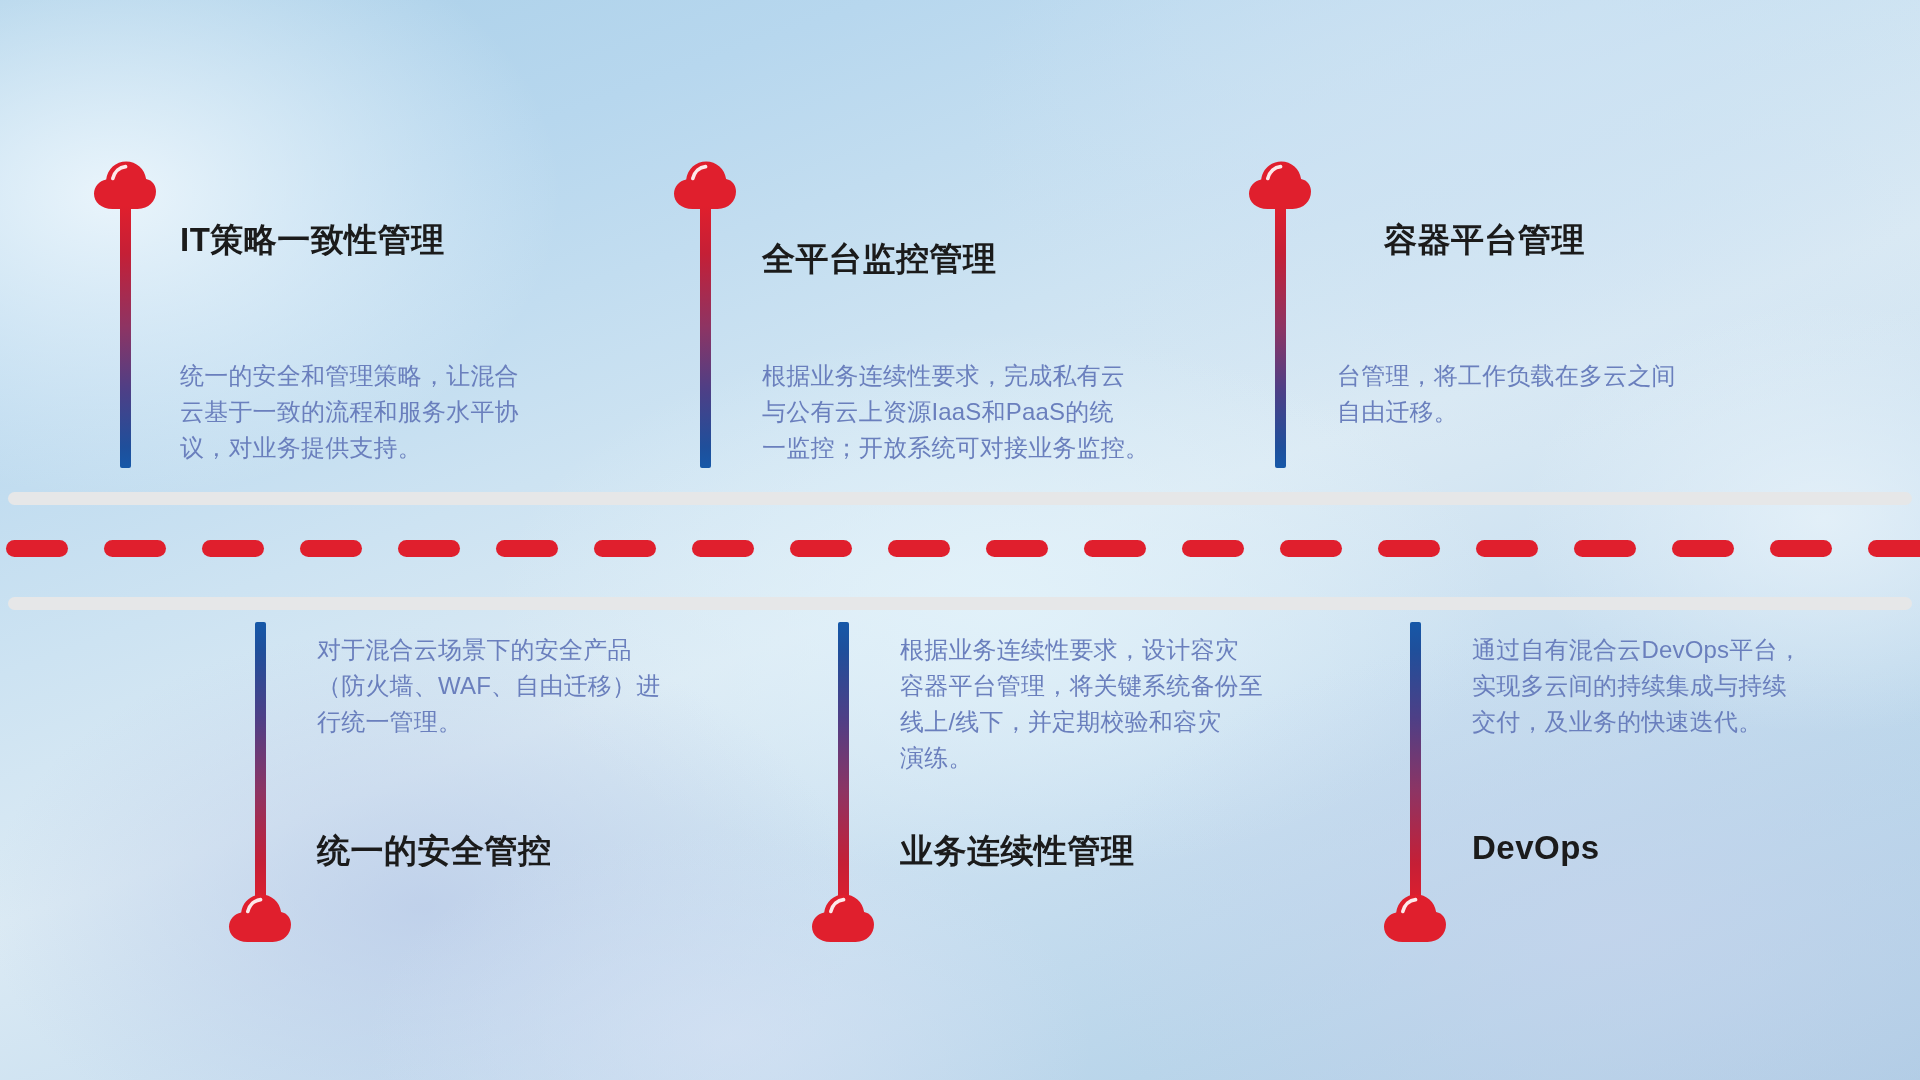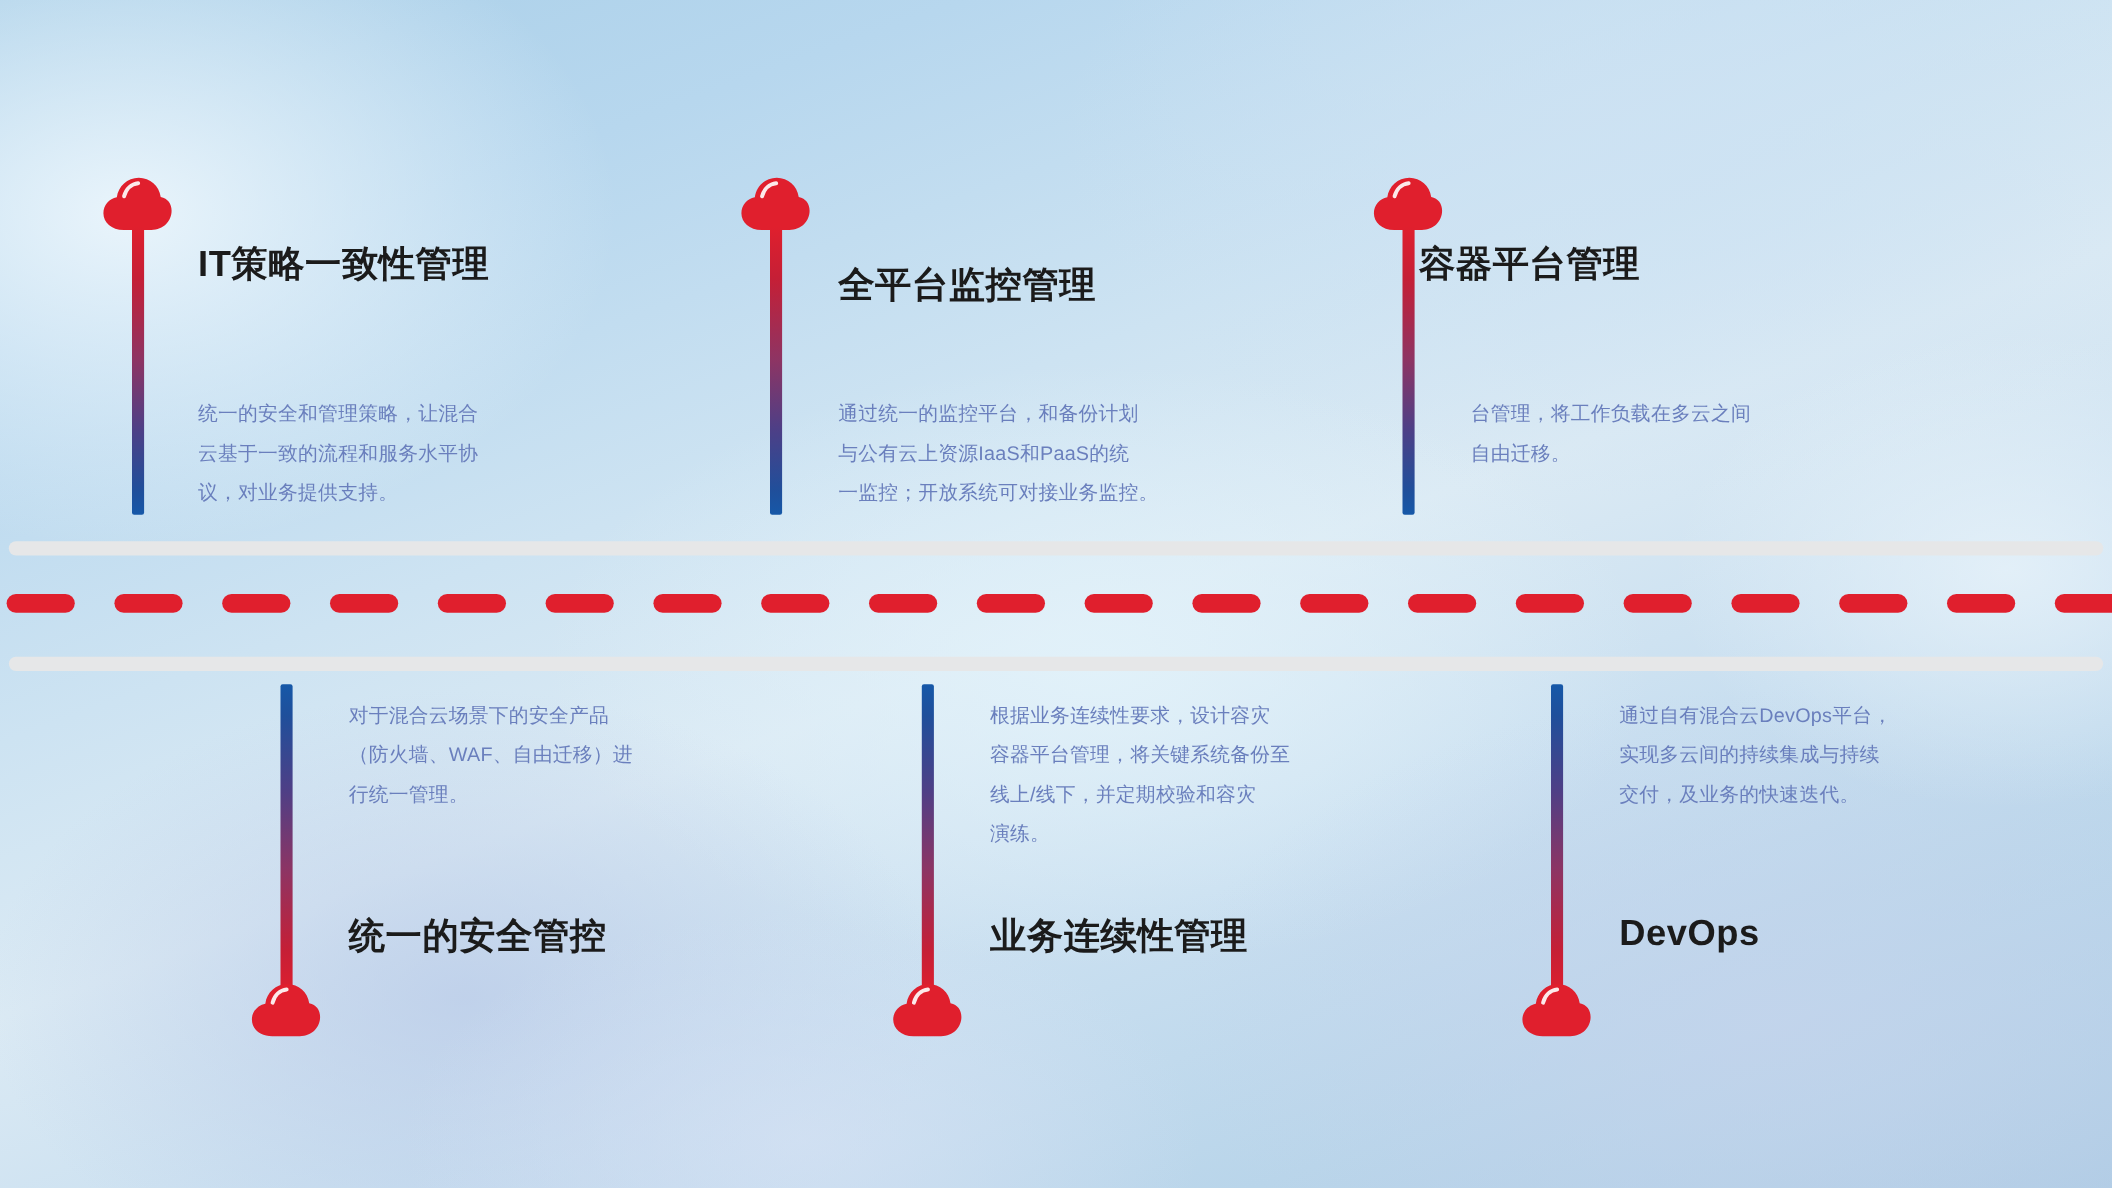--- a/index.html
+++ b/index.html
@@ -124,21 +124,21 @@
     color: #1b1b1b;
     font-size: 33px;
     font-weight: 700;
     letter-spacing: 0.5px;
     white-space: nowrap;
   }
 
   .card-body {
     position: absolute;
     color: #6a7fbd;
-    font-size: 18px;
+    font-size: 24px;
     line-height: 36px;
     letter-spacing: 0.2px;
   }
   .card-body p { margin: 0; white-space: nowrap; }
 
 </style>
 </head>
 <body>
 
 <div id="stage">
@@ -175,37 +175,37 @@
       <svg viewBox="0 0 66 50" xmlns="http://www.w3.org/2000/svg">
         <path d="M20.5 49 C9.2 49 2 42.2 2 33.8 C2 26.6 7.2 20.8 14.2 19.4
                  C15.4 9.2 23.8 1.5 34.2 1.5 C44.4 1.5 52.8 9 54.1 19
                  C60.6 20.2 64 25.4 64 31.6 C64 41 56.6 49 45.6 49 Z" fill="#e01f2d"></path>
         <path d="M20.8 18.5 C22.6 11.6 27.6 7.2 33.6 6.6" fill="none" stroke="#ffffff" stroke-width="3.6" stroke-linecap="round" opacity="0.9"></path>
       </svg>
     </div>
     <div class="stem stem-top" style="left:700px; top:206px; height:262px;"></div>
     <div class="card-title" style="left:762px; top:218px;margin-top:19px;">全平台监控管理</div>
     <div class="card-body" style="left:762px; top:358px;">
-      <p>通过统一的监控平台，和备份计划</p>
+      <p>根据业务连续性要求，完成私有云</p>
       <p>与公有云上资源IaaS和PaaS的统</p>
       <p>一监控；开放系统可对接业务监控。</p>
     </div>
   </div>
 
   <div class="pin">
     <div class="cloud" style="left:1247px; top:160px;">
       <svg viewBox="0 0 66 50" xmlns="http://www.w3.org/2000/svg">
         <path d="M20.5 49 C9.2 49 2 42.2 2 33.8 C2 26.6 7.2 20.8 14.2 19.4
                  C15.4 9.2 23.8 1.5 34.2 1.5 C44.4 1.5 52.8 9 54.1 19
                  C60.6 20.2 64 25.4 64 31.6 C64 41 56.6 49 45.6 49 Z" fill="#e01f2d"></path>
         <path d="M20.8 18.5 C22.6 11.6 27.6 7.2 33.6 6.6" fill="none" stroke="#ffffff" stroke-width="3.6" stroke-linecap="round" opacity="0.9"></path>
       </svg>
     </div>
     <div class="stem stem-top" style="left:1275px; top:206px; height:262px;"></div>
-    <div class="card-title" style="left:1290px; top:218px;">容器平台管理</div>
+    <div class="card-title" style="left:1384px; top:218px;">容器平台管理</div>
     <div class="card-body" style="left:1337px; top:358px;">
       <p>台管理，将工作负载在多云之间</p>
       <p>自由迁移。</p>
     </div>
   </div>
 
   <div class="rail rail-top"></div>
   <div class="dash-track">
       <div class="dash" style="background: rgb(224, 31, 45);"></div>
       <div class="dash" style="background: rgb(224, 31, 45);"></div>

